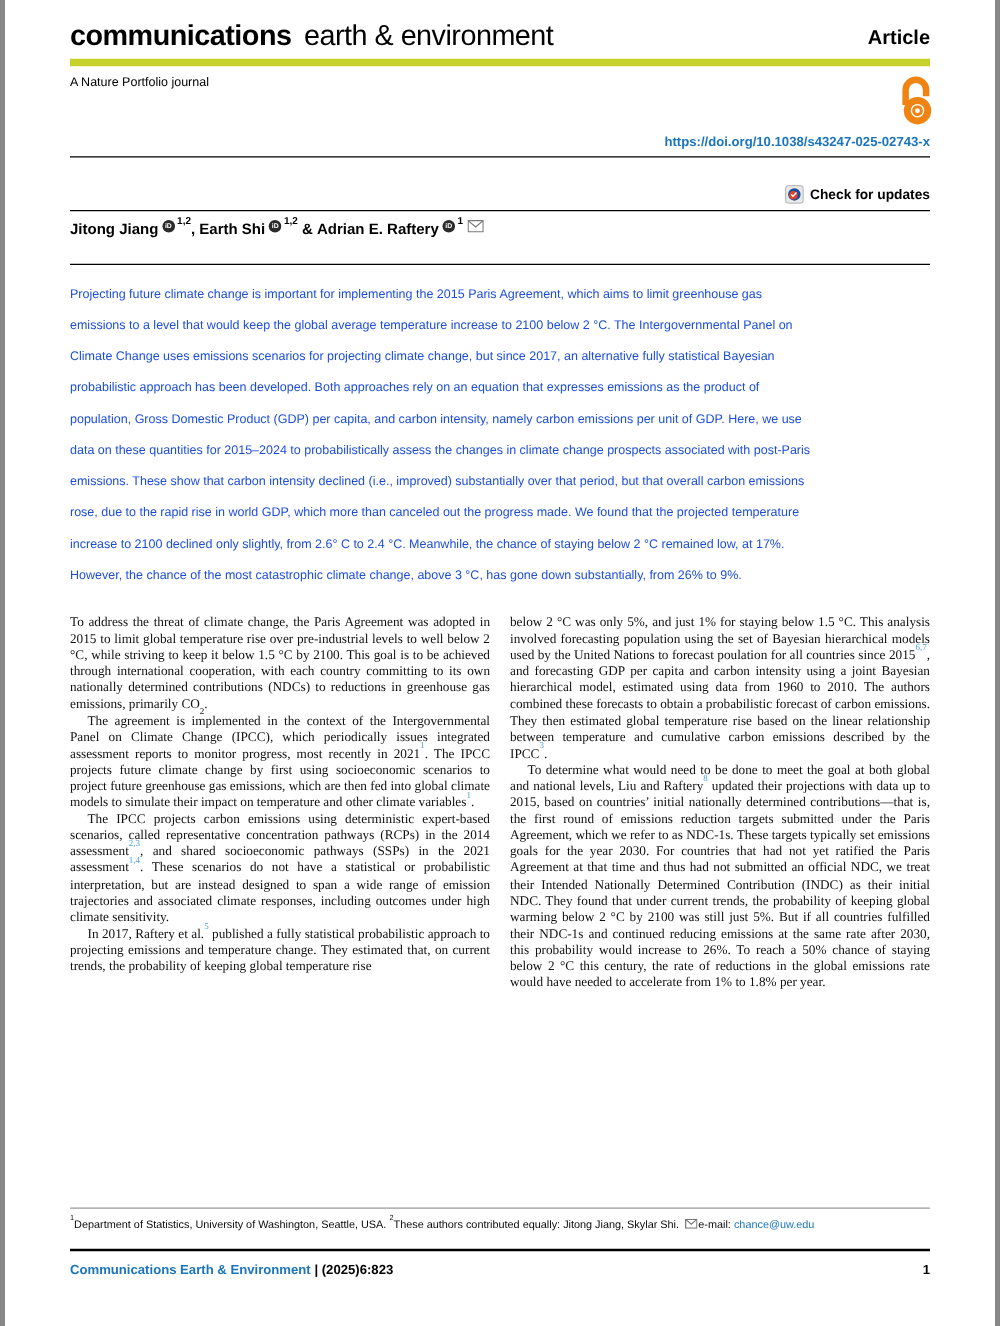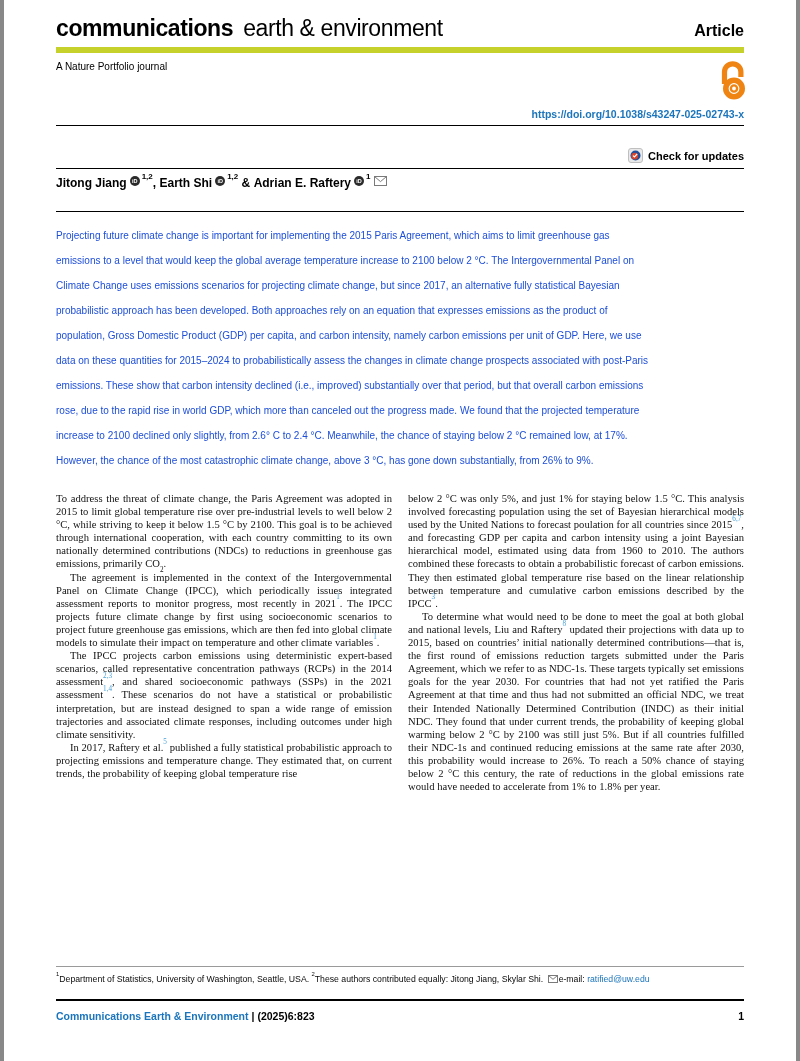--- a/index.html
+++ b/index.html
@@ -155,21 +155,21 @@
   </div>
 
   <div class="page-bottom">
     <hr class="fn-rule">
     <div class="affiliation">
       <span><sup>1</sup>Department of Statistics, University of Washington, Seattle, USA. <sup>2</sup>These authors contributed equally: Jitong Jiang, Skylar Shi. </span><span class="env-icon">
           <svg width="10" height="8" viewBox="0 0 10 8">
             <rect x="0.5" y="0.5" width="9" height="7" fill="#ffffff" stroke="#7a7a7a"></rect>
             <path d="M0.5 0.5 L5 4.3 L9.5 0.5" fill="none" stroke="#7a7a7a"></path>
           </svg>
-        </span><span>e-mail: </span><a href="#" class="link-blue">ratified@uw.edu</a>
+        </span><span>e-mail: </span><a href="#" class="link-blue">chance@uw.edu</a>
     </div>
     <div class="thick-rule"></div>
     <div class="footer-row">
       <div>
         <a href="#" class="link-blue">Communications Earth &amp; Environment</a><span class="footer-cite">|  (2025)6:823</span>
       </div>
       <div class="page-num">1</div>
     </div>
   </div>
 </div>

